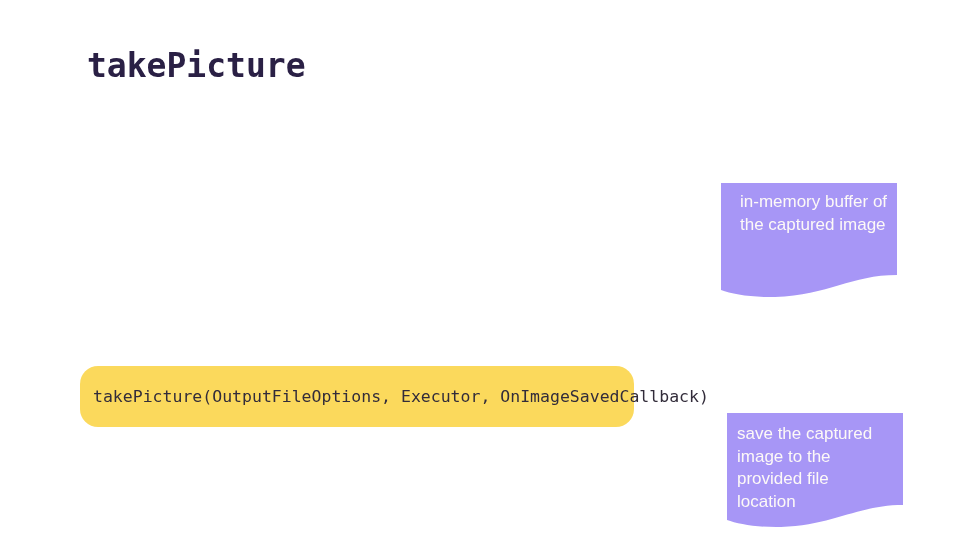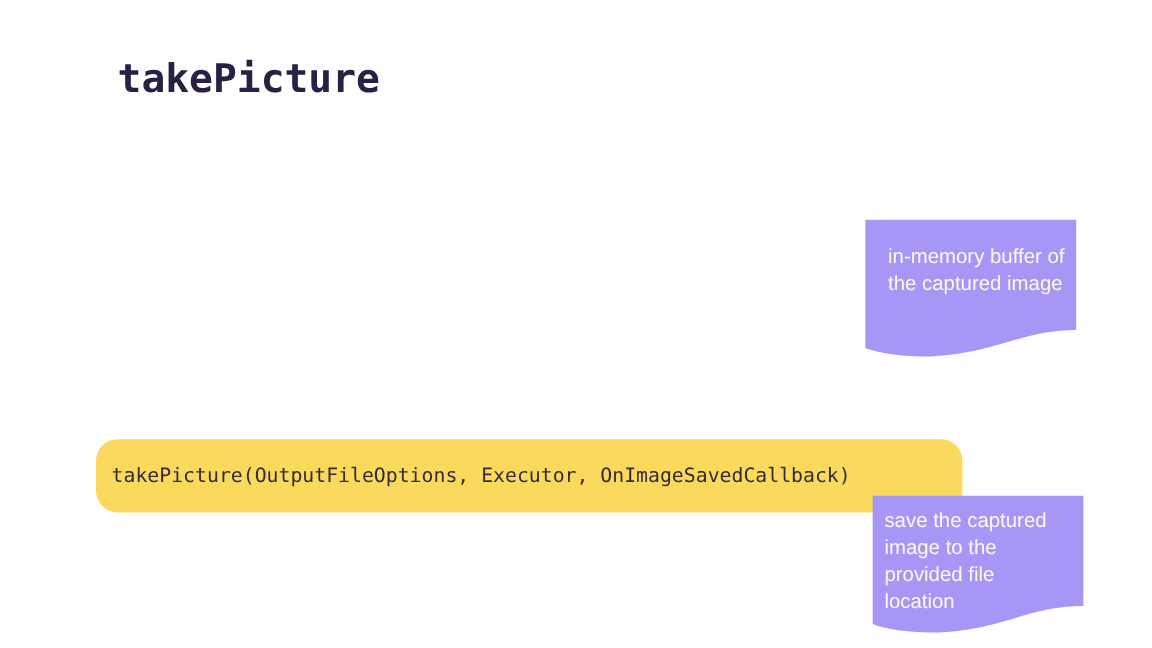--- a/index.html
+++ b/index.html
@@ -4,62 +4,62 @@
 <style>
   html,body{margin:0;padding:0;}
   .slide{
     position:relative;
     width:960px;height:540px;
     background:var(--background,#fff);
     overflow:hidden;
     font-family:"Liberation Sans", sans-serif;
   }
   .title{
-    position:absolute;left:98px;top:46px;
+    position:absolute;left:87px;top:46px;
     display:flex;align-items:baseline;gap:2px;
     color:var(--title,#2a2045);
     white-space:nowrap;
   }
   .title-code{
     font-family:"DejaVu Sans Mono","Liberation Mono",monospace;
     font-size:33px;font-weight:600;
   }
   .title-text{
     font-size:36px;font-weight:800;letter-spacing:-1.2px;
   }
   .code-box{
     position:absolute;left:80px;
     background:var(--yellow,#fbd95c);
     border-radius:18px;
     display:flex;align-items:center;
     padding-left:13px;box-sizing:border-box;
   }
   .box1{top:144px;width:667px;height:65px;}
-  .box2{top:366px;width:722px;height:61px;}
+  .box2{top:366px;width:554px;height:61px;}
   .code{
     font-family:"DejaVu Sans Mono","Liberation Mono",monospace;
     font-size:16.5px;
     color:var(--code-text,#322c3a);
     white-space:nowrap;
   }
   .callout{
     position:absolute;width:176px;height:118px;
   }
   .callout svg{
     position:absolute;left:0;top:0;width:100%;height:100%;display:block;
   }
   .callout svg path{fill:var(--purple,#a796f6);}
   .note{
     position:relative;
     color:var(--note-text,#fff);
     font-size:17px;line-height:22.5px;
     white-space:pre-line;
   }
   .callout1{left:721px;top:183px;}
-  .callout1 .note{padding:20px 6px 0 19px;}
+  .callout1 .note{padding:8px 6px 0 19px;}
   .callout2{left:727px;top:413px;}
   .callout2 .note{padding:10px 6px 0 10px;}
 </style>
 </head>
 <body>
 
 <div class="slide">
 
   <div class="title">
     <span class="title-code">takePicture</span>

